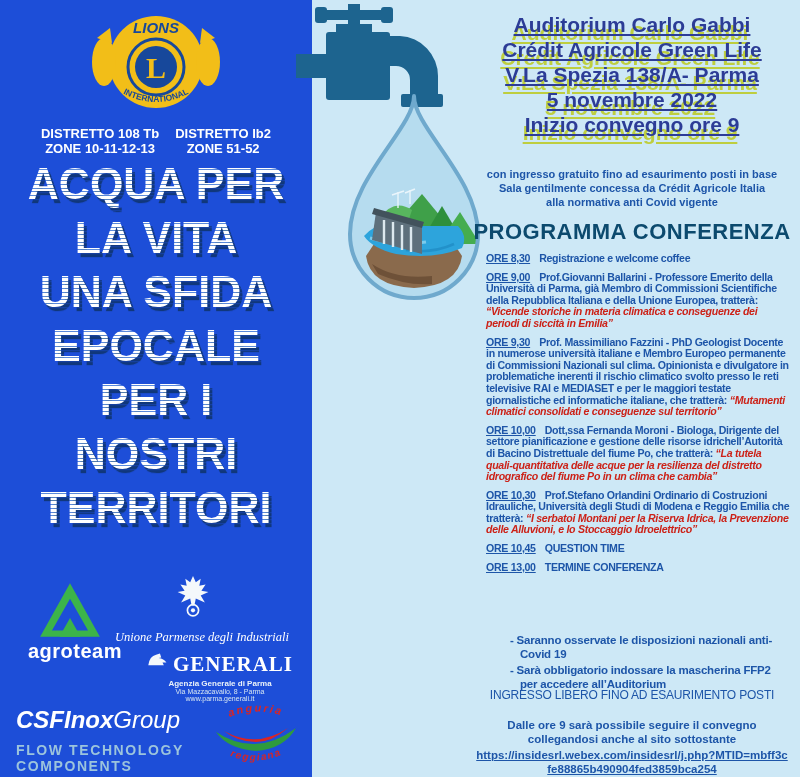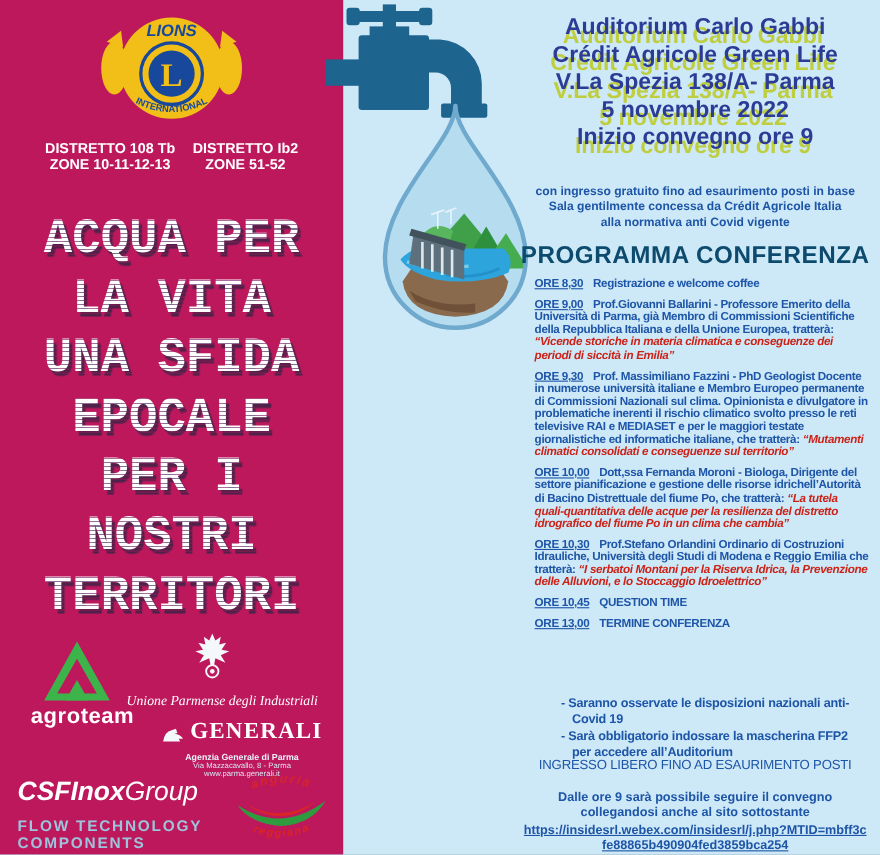--- a/index.html
+++ b/index.html
@@ -1,56 +1,56 @@
 <!DOCTYPE html>
 <html><head>
 <meta charset="utf-8">
 <style>
   html,body{margin:0;padding:0;background:#9db6c4;}
   .page{position:relative;width:800px;height:777px;overflow:hidden;background:#CDE8F6;
         font-family:"Liberation Sans",sans-serif;}
   
-  .left-panel{position:absolute;left:0;top:0;width:312px;height:777px;background:#be185d;}
+  .left-panel{position:absolute;left:0;top:0;width:312px;height:777px;background:#1d4ed8;}
   .lions-wrap{text-align:center;padding-top:10px;}
   .districts{display:flex;justify-content:center;gap:16px;margin-top:4px;color:#fff;
              font-weight:700;font-size:13px;line-height:15px;}
-  .big-title{margin-top:34px;text-align:center;font-family:Liberation Mono, monospace;}
+  .big-title{text-align:center;}
   .title-line{
      font-weight:800;font-size:43px;line-height:54px;
      background-image:repeating-linear-gradient(180deg,#ffffff 0 2.7px,rgba(150,195,220,.5) 2.7px 3.6px);
      -webkit-background-clip:text;background-clip:text;color:transparent;
      filter:drop-shadow(3px 4px 0 rgba(8,40,62,.6));
      transform:scaleY(1.04);
   }
   
   .sp{position:absolute;color:#fff;}
   .agro-icon{left:38px;top:582px;}
   .agro-label{left:20px;top:640px;width:110px;text-align:center;font-size:20px;font-weight:700;letter-spacing:.5px;}
   .upi-eagle{left:172px;top:568px;}
   .upi-name{left:96px;top:630px;width:212px;text-align:center;
             font-family:"Liberation Serif",serif;font-style:italic;font-size:12.5px;}
   .gen-block{left:130px;top:652px;width:180px;text-align:center;}
   .gen-name{font-family:"Liberation Serif",serif;font-weight:700;font-size:21px;letter-spacing:1px;
-            display:inline-flex;align-items:flex-end;gap:4px;}
+            display:inline-flex;align-items:flex-start;gap:4px;}
   .gen-line1{font-size:8px;font-weight:700;margin-top:2px;color:#EAF2F9;}
   .gen-line2,.gen-line3{font-size:7px;color:#D7E6F2;}
   .csf-block{left:16px;top:706px;width:190px;}
   .csf-name{font-style:italic;font-size:24px;color:#fff;}
   .csf-name .b{font-weight:800;}
   .csf-name .m{font-weight:600;}
   .csf-name .g{font-weight:300;}
   .csf-tag{margin-top:8px;font-size:14px;letter-spacing:1.6px;color:#9CC4DC;font-weight:700;}
   .anguria{left:206px;top:704px;}
   
   .faucet{position:absolute;left:296px;top:2px;}
   .bigdrop{position:absolute;left:336px;top:94px;}
   
   .right-col{position:absolute;left:468px;top:0;width:328px;height:777px;color:#1D55A8;}
   .event-heading{margin-top:12px;text-align:center;font-weight:700;font-size:21px;line-height:25px;
-                 color:#2C3C96;text-shadow:-2px 8px 0 #BECE3F;white-space:nowrap;}
+                 color:#2C3C96;text-shadow:-2px 8px 0 #BECE3F;white-space:nowrap;text-decoration:underline;}
   .venue-note{margin-top:30px;text-align:center;font-weight:700;font-size:11px;line-height:14px;white-space:nowrap;}
   .program-title{margin:10px 0 0 0;text-align:center;font-weight:800;font-size:22px;letter-spacing:.5px;color:#0c4a6e;}
   .program-list{margin-top:8px;padding-left:18px;padding-right:6px;font-weight:700;
                 font-size:10.6px;line-height:11.6px;letter-spacing:-.3px;}
   .program-item{margin:0 0 7px 0;}
   .p-time{text-decoration:underline;margin-right:9px;}
   .p-quote{color:#CC2218;font-style:italic;}
   .covid-rules{position:absolute;left:42px;top:634px;width:280px;font-weight:700;
                font-size:11.5px;line-height:13.5px;letter-spacing:-.2px;}
   .covid-rules div{padding-left:10px;text-indent:-10px;margin-bottom:3px;}

